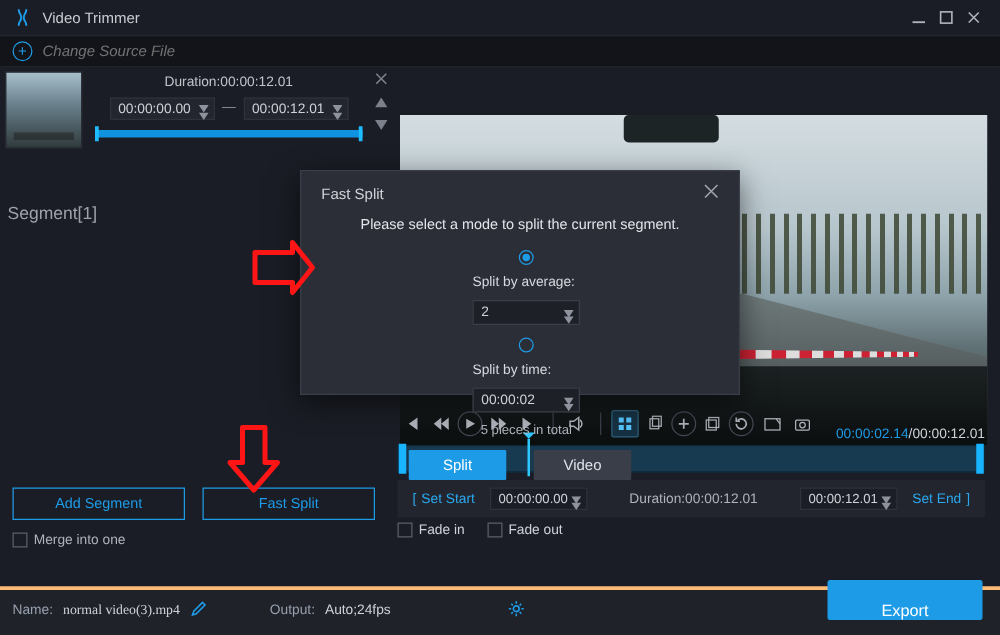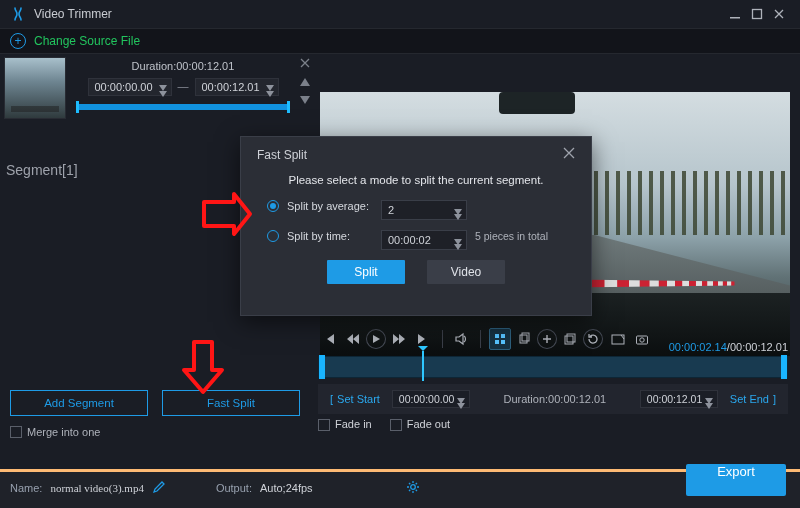--- a/index.html
+++ b/index.html
@@ -6,21 +6,21 @@
   body { width: 800px; height: 508px; background: #1a1d25; color: #cfd2d8; font-size: 11px; overflow: hidden; position: relative; }
 
   .titlebar { height: 28px; display: flex; align-items: center; padding: 0 10px; background: #1a1d25; }
   .titlebar .logo { width: 16px; height: 16px; margin-right: 8px; }
   .titlebar .title { font-size: 12px; color: #c9ccd2; flex: 1; }
   .titlebar .winbtn { width: 22px; height: 16px; display: inline-flex; align-items: center; justify-content: center; color: #aeb2ba; }
   .titlebar .winbtn svg { display:block; }
 
   .change-src { height: 26px; display: flex; align-items: center; padding: 0 10px; background: #12141a; border-top: 1px solid #25282f; border-bottom: 1px solid #25282f; }
   .change-src .plus { width:16px; height:16px; border-radius:50%; border:1.5px solid #1e9be6; color:#1e9be6; display:inline-flex; align-items:center; justify-content:center; margin-right:8px; font-size:12px; line-height:1;}
-  .change-src span.lbl { color:#22c55e; font-size:12px;}
+  .change-src span.lbl { color:#737373; font-size:12px;font-style:italic;}
 
   .workspace { display:flex; height: 336px; }
   .leftcol { width:312px; background:#1a1d25; position:relative; }
   .segment-panel { display:flex; }
   .thumb { width:62px; height:62px; background:linear-gradient(180deg,#a8c0cb 0%,#6d8490 40%,#2f3a3d 100%); margin:3px 0 0 4px; position:relative; border:1px solid #282b33;}
   .thumb::after{content:"";position:absolute;bottom:6px;left:6px;right:6px;height:6px;background:rgba(30,30,30,.5);}
   .segname { position:absolute; left:6px; top:108px; font-size:14px; color:#9ea2ab;}
   .segright { flex:1; padding:4px 2px 0 4px; }
   .durrow { text-align:center; font-size:11px; color:#bfc3ca; padding:2px 0 4px; }
   .rangerow { display:flex; align-items:center; gap:6px; justify-content:center;}
@@ -72,30 +72,30 @@
   .outlinebtn { flex:1; height:26px; border:1px solid #1e9be6; color:#1e9be6; display:flex; align-items:center; justify-content:center; font-size:11.5px; background:transparent;}
   .mergerow { font-size:11px; color:#aeb2ba; display:flex; align-items:center;}
 
   
   .bottom { position:absolute; left:0; right:0; bottom:0; background:#1f2229; border-top:3px solid #fdba74; padding:4px 10px 8px;}
   .brow { display:flex; align-items:center; height:24px; gap:8px;}
   .brow .lbl { color:#97a0ae; font-size:11px;}
   .pathbox { flex:0 0 348px; height:20px; background:#262a32; border:1px solid #333741; display:flex; align-items:center; padding:0 6px; font-size:11px; color:#cfd2d8;}
   .dots { width:28px; height:20px; background:#2d313a; display:flex; align-items:center; justify-content:center; color:#cfd2d8;}
   .folder { width:22px; display:flex; align-items:center; justify-content:center;}
-  .export { position:absolute; right:14px; bottom:12px; width:100px; height:32px; background:#1e9be6; color:#fff; display:flex; align-items:flex-start; justify-content:center; font-size:13px; border-radius:2px;}
+  .export { position:absolute; right:14px; bottom:12px; width:124px; height:32px; background:#1e9be6; color:#fff; display:flex; align-items:flex-end; justify-content:center; font-size:13px; border-radius:2px;}
   .gearwrap{ display:flex; align-items:center; min-width:160px;}
   .pencil{color:#1e9be6;}
   .gear{color:#1e9be6;}
 
   
   .modal { position:absolute; top:136px; left:240px; width:352px; height:180px; background:#2b2e36; border:1px solid #3a3e48; box-shadow:0 6px 22px rgba(0,0,0,.55); z-index:50; padding:10px 16px 12px;}
   .mtitle { display:flex; justify-content:space-between; align-items:center; font-size:12px; color:#cfd2d8; }
   .mprompt { font-size:11.5px; color:#e3e5ea; text-align:center; margin:12px 0 14px;}
-  .optrow { display:flex; gap:8px; margin:6px 0 10px; padding-left:10px;}
+  .optrow { display:flex; align-items:center; gap:8px; margin:6px 0 10px; padding-left:10px;flex-direction:column;}
   .radio { width:12px; height:12px; border:1.5px solid #1e9be6; border-radius:50%; display:inline-flex; align-items:center; justify-content:center;}
   .radio.on::after{content:"";width:6px;height:6px;border-radius:50%;background:#1e9be6;}
   .optlbl { font-size:11px; color:#d5d8de; min-width:86px;}
   .minput { width:86px; height:20px; background:#1e2027; border:1px solid #3a3e48; display:flex; align-items:center; padding:0 2px 0 6px; font-size:11px; color:#cfd2d8;}
   .minput .sp{margin-left:auto;display:flex;flex-direction:column;}
   .minput .sp i{width:10px;height:5px;}
   .mnote { font-size:10.5px; color:#aeb2ba;}
   .mbtns { display:flex; justify-content:center; gap:22px; margin-top:10px;}
   .mbtn { width:78px; height:24px; display:flex; align-items:center; justify-content:center; font-size:12px; border-radius:1px;}
   .mbtn.primary { background:#1e9be6; color:#fff;}

